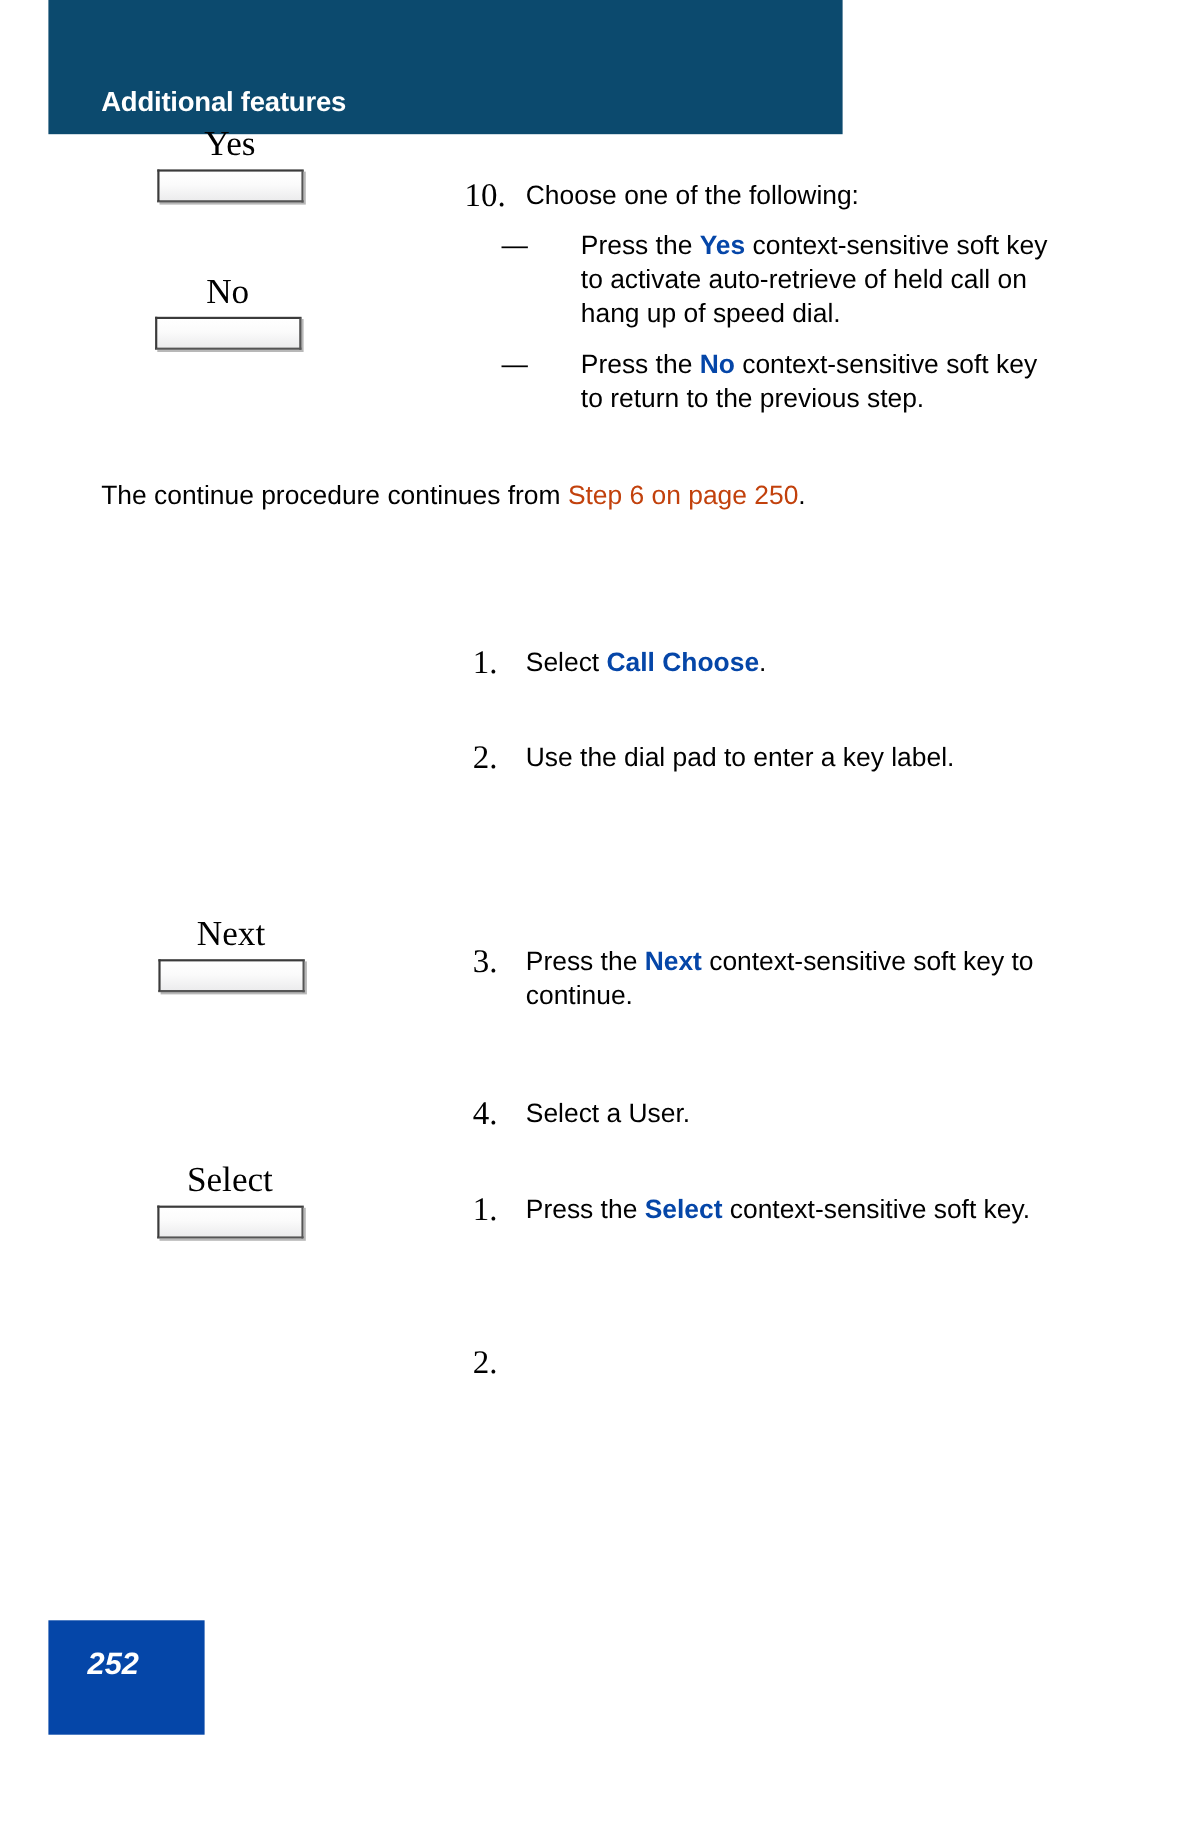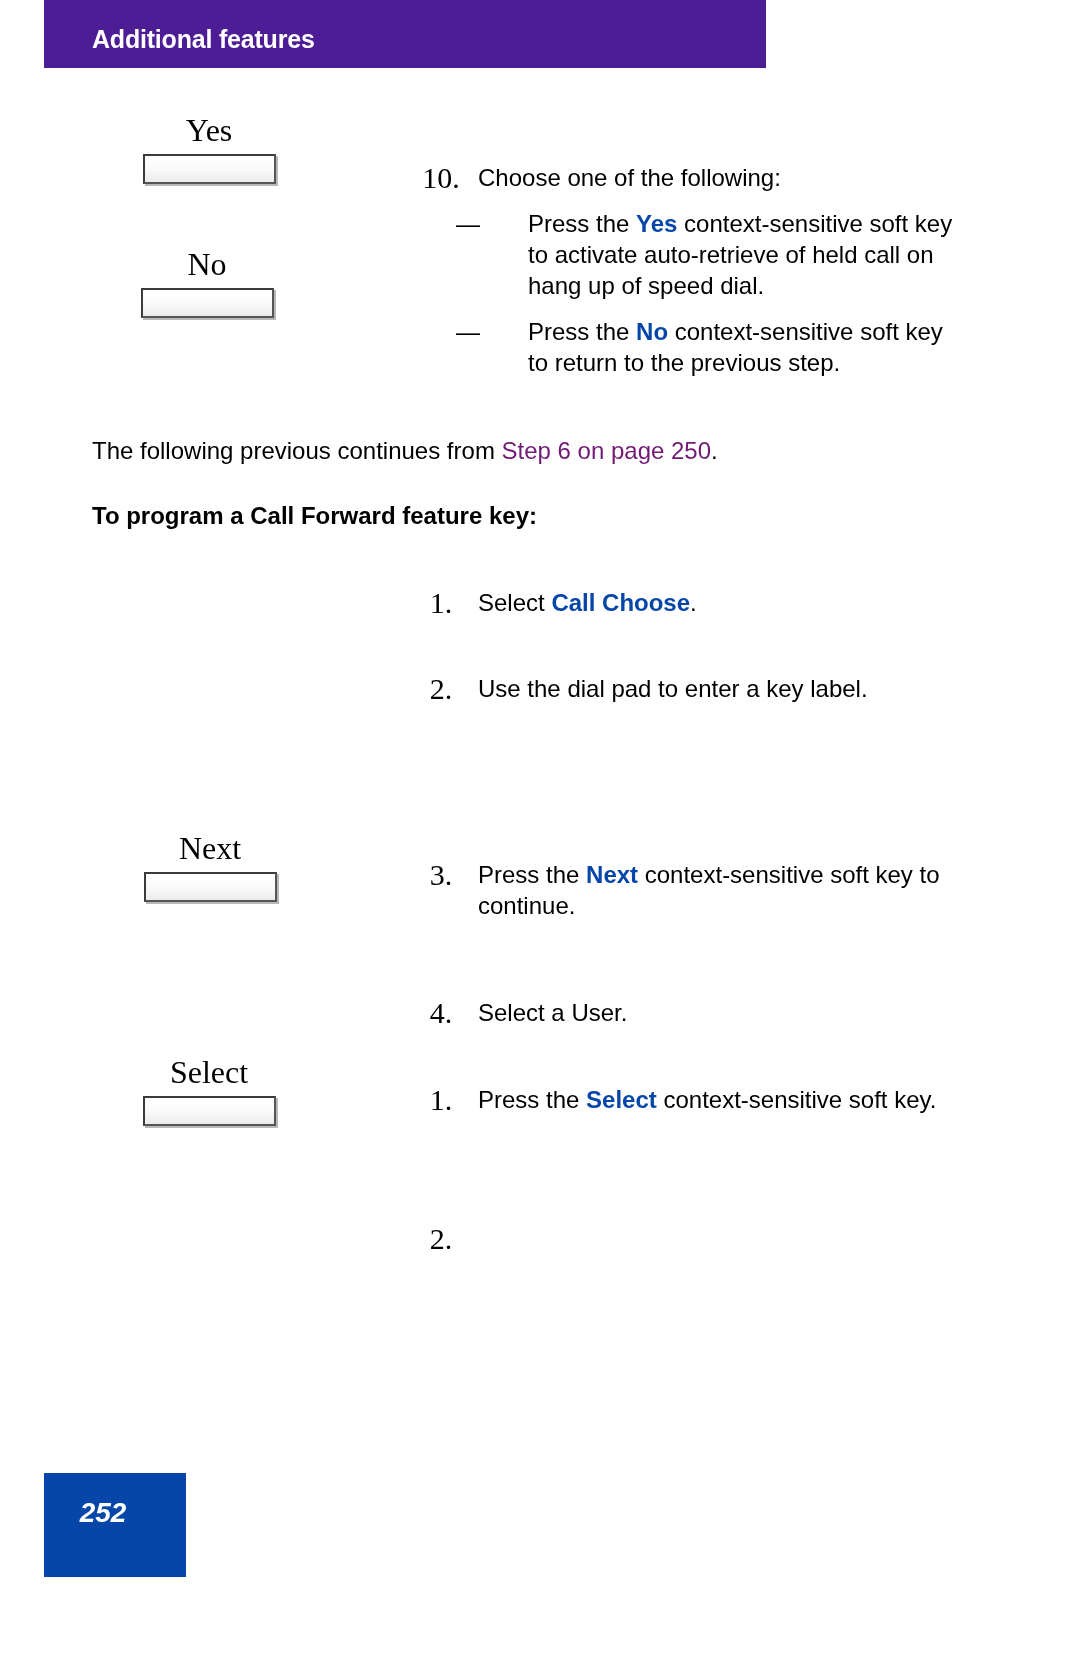--- a/index.html
+++ b/index.html
@@ -15,22 +15,22 @@
     color: #000000;
     overflow: hidden;
   }
 
   
   #header-banner {
     position: absolute;
     left: 44px;
     top: 0;
     width: 722px;
-    height: 68px;
-    background: #4c1d95;
+    height: 122px;
+    background: #0c4a6e;
     box-sizing: border-box;
     padding-left: 13px;
   }
   #header-title {
     position: absolute;
     left: 48px;
     bottom: 14px;
     color: #ffffff;
     font-weight: bold;
     font-size: 25px;
@@ -121,21 +121,21 @@
     font-size: 24px;
     font-weight: bold;
     line-height: 31px;
   }
 
   b.blue, .blue-bold {
     color: #0546a8;
     font-weight: bold;
   }
   .link {
-    color: #701a75;
+    color: #c2410c;
     text-decoration: none;
   }
 
   
   #footer-page-box {
     position: absolute;
     left: 44px;
     top: 1473px;
     width: 142px;
     height: 104px;
@@ -180,23 +180,22 @@
   <div class="dash-item" style="left:456px; top:114px; width:500px;">
     <span class="dash-mark">—</span>
     <span class="dash-text"><span>Press the </span><b class="blue">Yes</b><span> context-sensitive soft key to activate auto-retrieve of held call on hang up of speed dial.</span></span>
   </div>
 
   <div class="dash-item" style="left:456px; top:222px; width:500px;">
     <span class="dash-mark">—</span>
     <span class="dash-text"><span>Press the </span><b class="blue">No</b><span> context-sensitive soft key to return to the previous step.</span></span>
   </div>
 
-  <div class="para" style="left:92px; top:341px; width:880px;"><span>The following previous continues from </span><a class="link" href="#">Step 6 on page 250</a><span>.</span></div>
-
-  <div class="heading-bold" style="left:92px; top:406px; width:800px;">To program a Call Forward feature key:</div>
+  <div class="para" style="left:92px; top:341px; width:880px;"><span>The continue procedure continues from </span><a class="link" href="#">Step 6 on page 250</a><span>.</span></div>
+
 
   <div class="step" style="left:418px; top:493px; width:560px;">
     <span class="step-num">1.</span>
     <span class="step-text"><span>Select </span><b class="blue">Call Choose</b><span>.</span></span>
   </div>
 
   <div class="step" style="left:418px; top:579px; width:560px;">
     <span class="step-num">2.</span>
     <span class="step-text">Use the dial pad to enter a key label.</span>
   </div>

